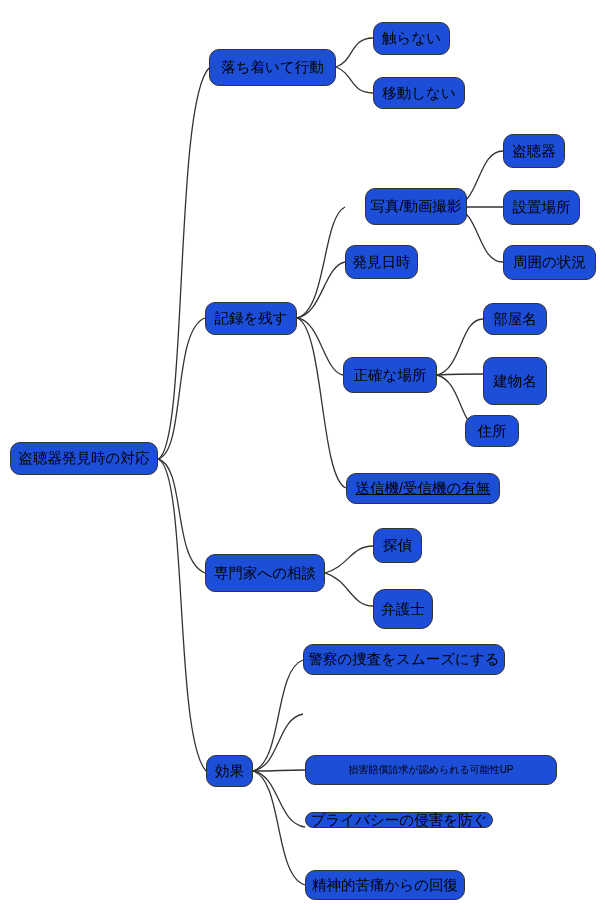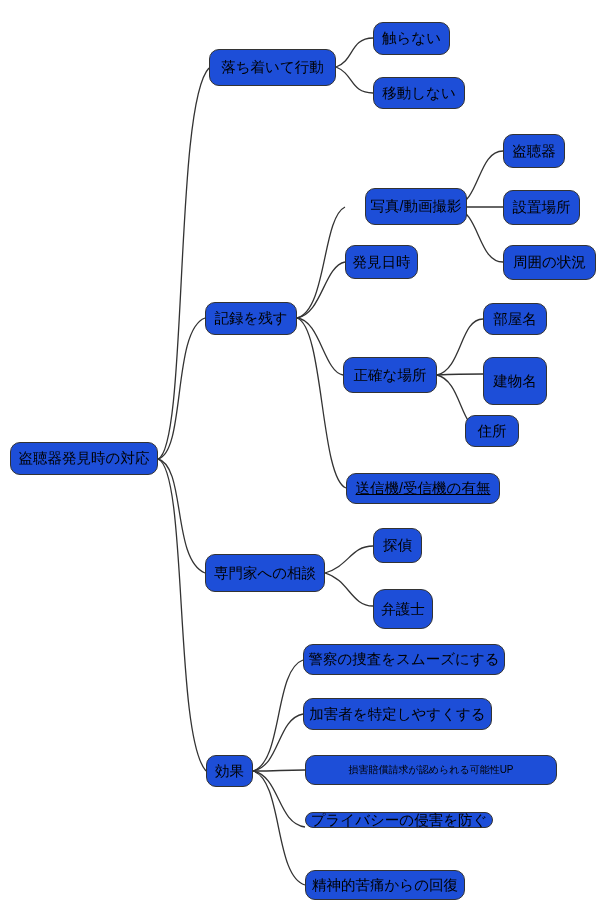--- a/index.html
+++ b/index.html
@@ -97,18 +97,17 @@
   <div class="node" style="left:483px; top:357px; width:64px; height:48px;">建物名</div>
   <div class="node" style="left:465px; top:415px; width:54px; height:32px;">住所</div>
   <div class="node" style="left:346px; top:473px; width:154px; height:31px;text-decoration:underline;">送信機/受信機の有無</div>
 
   <div class="node" style="left:205px; top:554px; width:120px; height:38px;">専門家への相談</div>
   <div class="node" style="left:373px; top:528px; width:49px; height:35px;">探偵</div>
   <div class="node" style="left:373px; top:589px; width:60px; height:40px;border-radius:12px;">弁護士</div>
 
   <div class="node" style="left:206px; top:755px; width:47px; height:32px;">効果</div>
   <div class="node" style="left:303px; top:644px; width:202px; height:31px;">警察の捜査をスムーズにする</div>
-  <div class="node" style="left:303px; top:698px; width:189px; height:32px;">加害者を特定しやすくする</div>
   <div class="node" style="left:305px; top:755px; width:252px; height:30px; font-size:10px;">損害賠償請求が認められる可能性UP</div>
   <div class="node" style="left:305px; top:812px; width:188px; height:16px;border-radius:13px;">プライバシーの侵害を防ぐ</div>
   <div class="node" style="left:305px; top:870px; width:160px; height:30px;">精神的苦痛からの回復</div>
 
 </div>
 
 </body></html>

